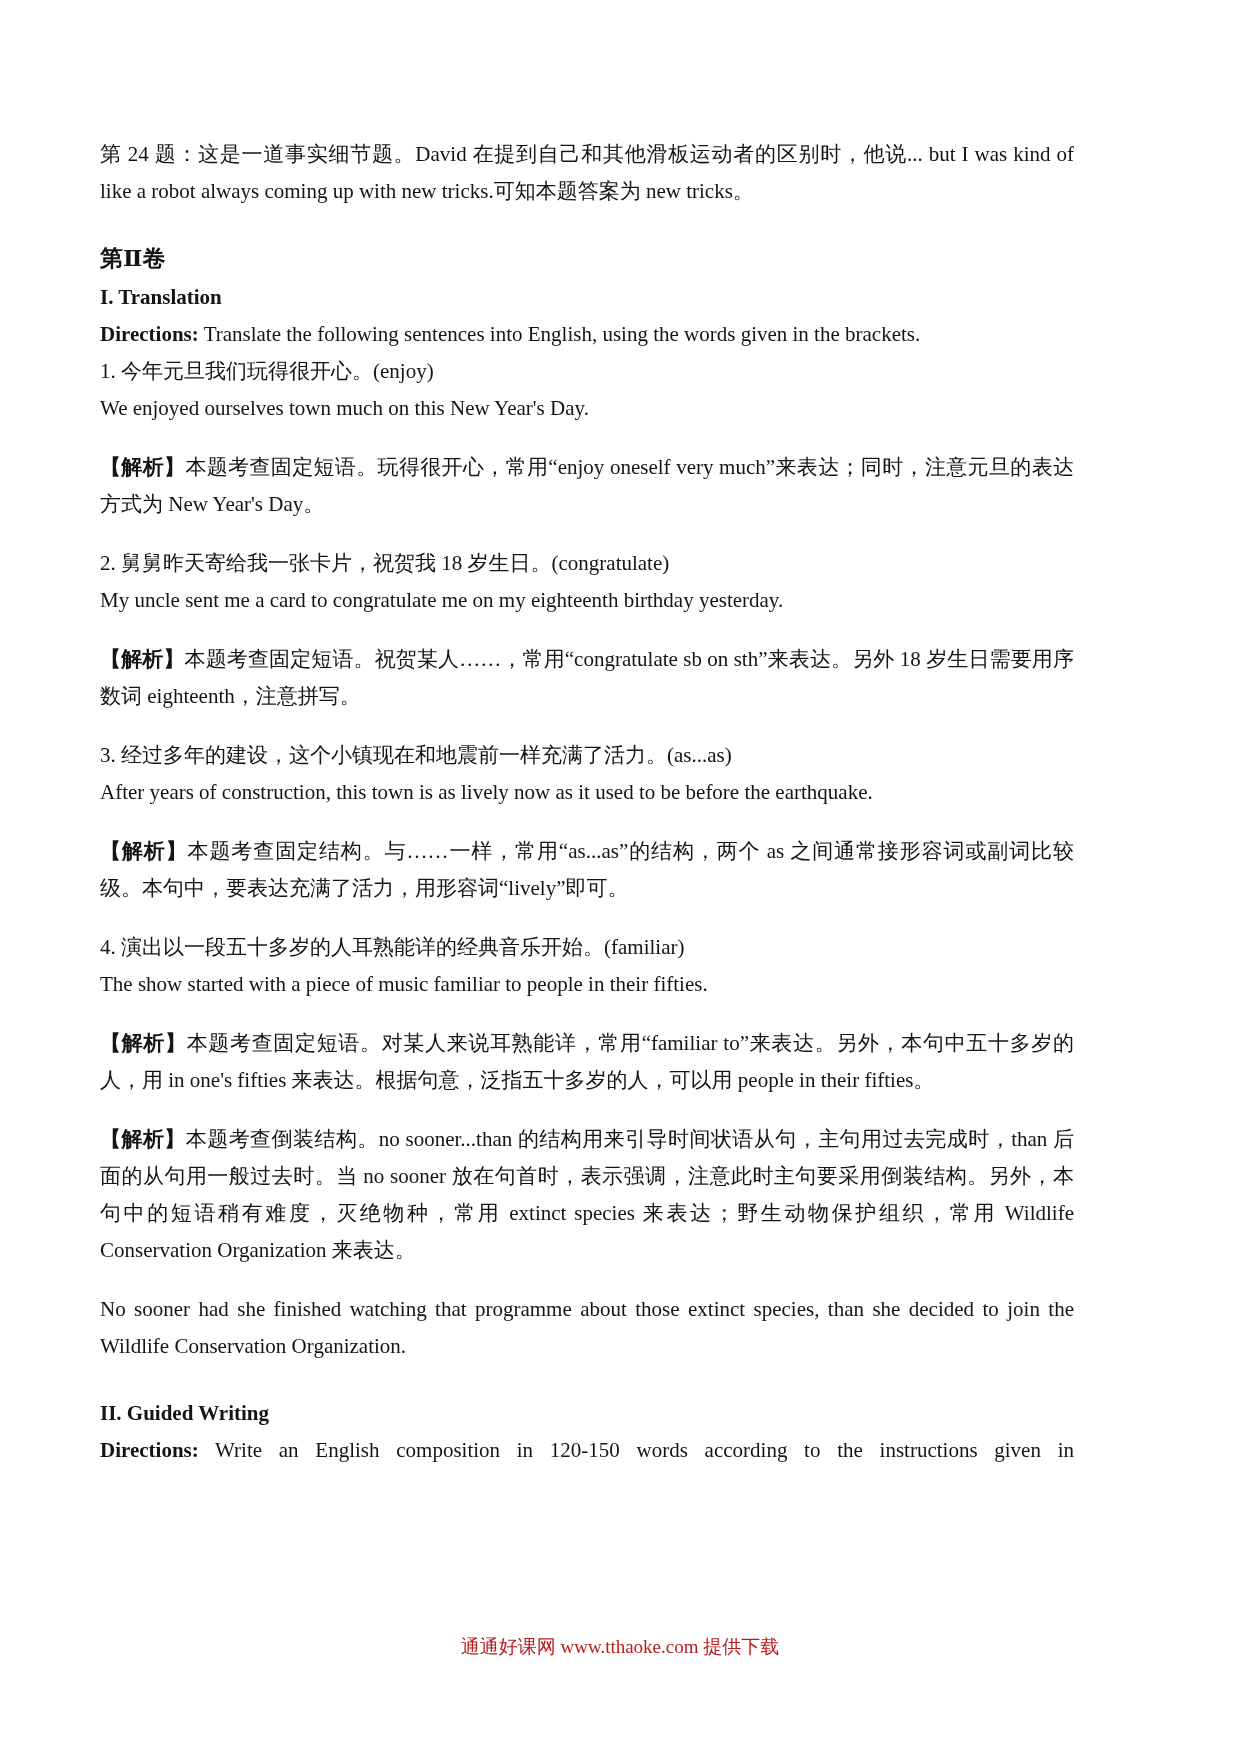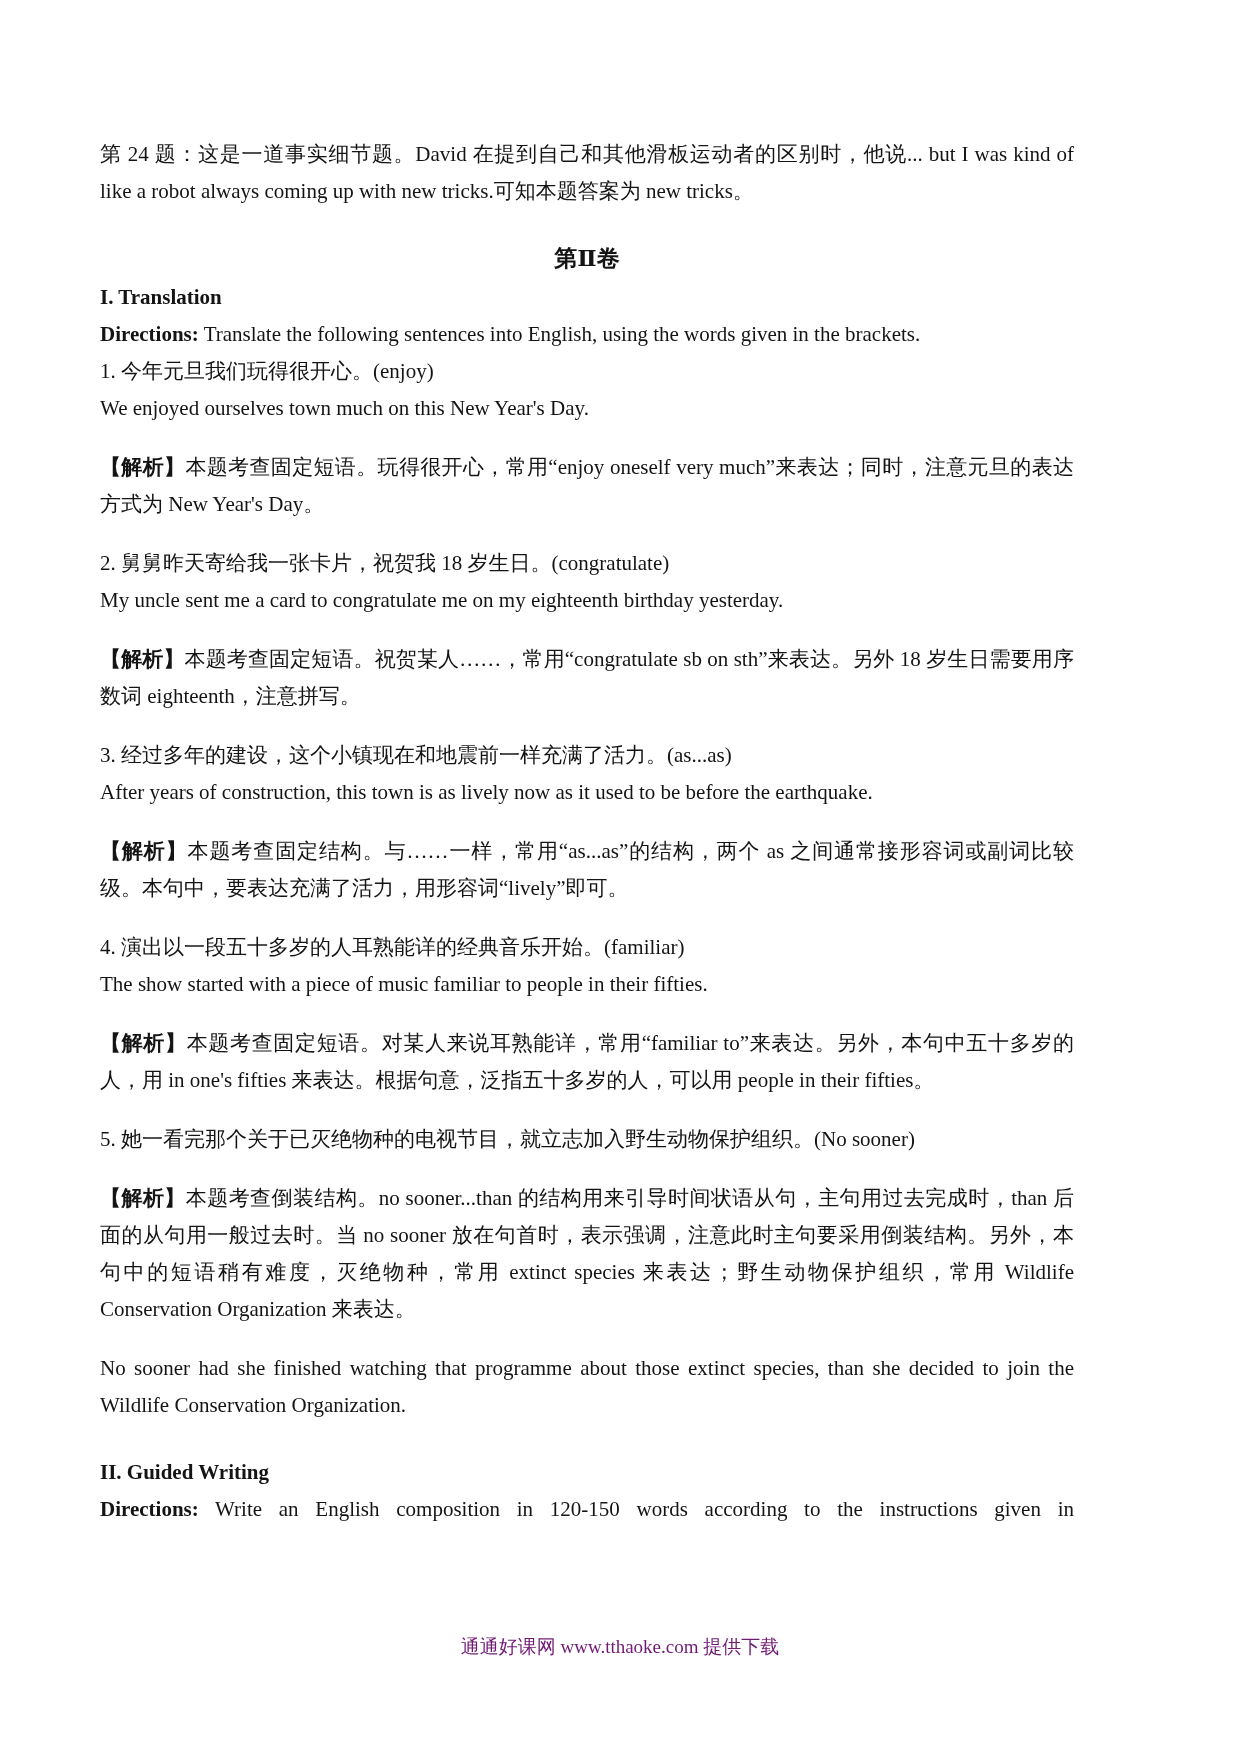--- a/index.html
+++ b/index.html
@@ -12,39 +12,39 @@
     color: #141414;
     font-family: "Liberation Serif", "DejaVu Serif", serif;
     font-size: 21px;
     line-height: 37px;
     padding: 136px 166px 0 100px;
     overflow: hidden;
   }
   .para { text-align: justify; }
   .bold { font-weight: bold; }
   .center-heading {
-    text-align: center;
+    text-align: left;
     font-weight: bold;
     font-size: 23px;
     line-height: 37px;
     margin: 30px 0 2px 0;
   }
   .analysis { margin: 22px 0; }
   .section-title { font-weight: bold; }
   .gw-title { font-weight: bold; margin-top: 30px; }
   .fill { text-align: justify; text-align-last: justify; }
   .footer {
     position: absolute;
     left: 0;
     top: 1632px;
     width: 100%;
     text-align: center;
     font-size: 19px;
     line-height: 30px;
-    color: #701a75;
+    color: #b91c1c;
   }
 </style>
 </head>
 <body>
 
 <div class="page">
 
   <p class="para">第 24 题：这是一道事实细节题。David 在提到自己和其他滑板运动者的区别时，他说... but I was kind of like a robot always coming up with new tricks.可知本题答案为 new tricks。</p>
 
   <div class="center-heading">第Ⅱ卷</div>
@@ -71,21 +71,20 @@
     <p class="para analysis"><span class="bold">【解析】</span><span>本题考查固定结构。与……一样，常用“as...as”的结构，两个 as 之间通常接形容词或副词比较级。本句中，要表达充满了活力，用形容词“lively”即可。</span></p>
   </div>
 
   <div>
     <p class="para">4. 演出以一段五十多岁的人耳熟能详的经典音乐开始。(familiar)</p>
     <p class="para">The show started with a piece of music familiar to people in their fifties.</p>
     <p class="para analysis"><span class="bold">【解析】</span><span>本题考查固定短语。对某人来说耳熟能详，常用“familiar to”来表达。另外，本句中五十多岁的人，用 in one's fifties 来表达。根据句意，泛指五十多岁的人，可以用 people in their fifties。</span></p>
   </div>
 
   <div>
-    <p class="para">5. 她一看完那个关于已灭绝物种的电视节目，就立志加入野生动物保护组织。(No sooner)</p>
     <p class="para analysis"><span class="bold">【解析】</span><span>本题考查倒装结构。no sooner...than 的结构用来引导时间状语从句，主句用过去完成时，than 后面的从句用一般过去时。当 no sooner 放在句首时，表示强调，注意此时主句要采用倒装结构。另外，本句中的短语稍有难度，灭绝物种，常用 extinct species 来表达；野生动物保护组织，常用 Wildlife Conservation Organization 来表达。</span></p>
     <p class="para">No sooner had she finished watching that programme about those extinct species, than she decided to join the Wildlife Conservation Organization.</p>
   </div>
 
   <p class="para gw-title">II. Guided Writing</p>
 
   <p class="para fill"><span class="bold">Directions:</span><span> Write an English composition in 120-150 words according to the instructions given in</span></p>
 
   <div class="footer">通通好课网  www.tthaoke.com  提供下载</div>
 

